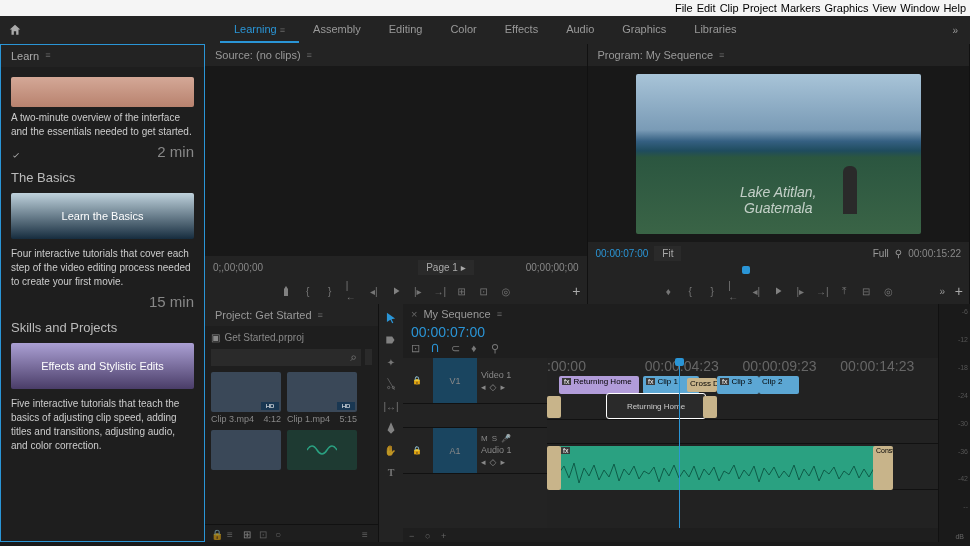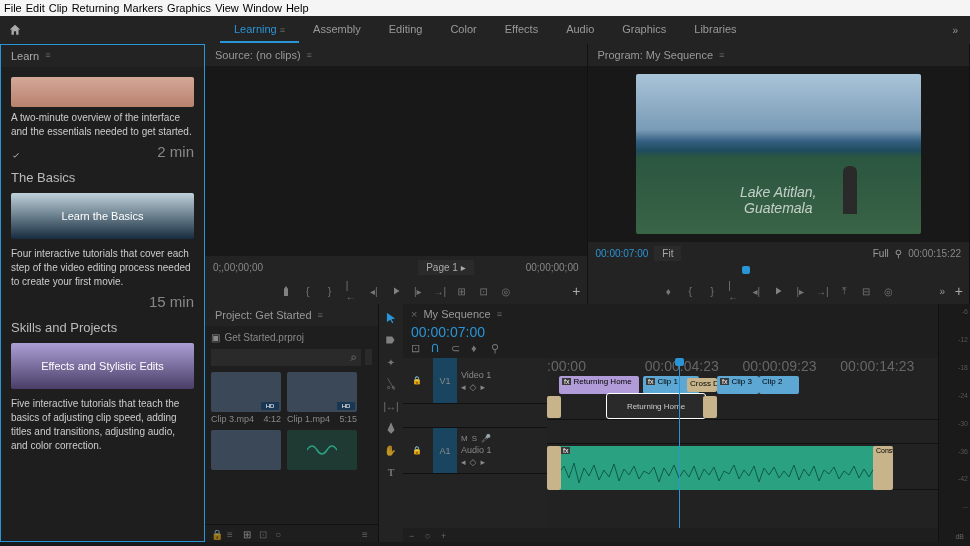--- a/index.html
+++ b/index.html
@@ -1,17 +1,17 @@
 <!DOCTYPE html>
 <html><head>
 <meta charset="utf-8">
 <style>
 * { margin: 0; padding: 0; box-sizing: border-box; font-family: 'Segoe UI', Arial, sans-serif; }
 body { background: #1a1a1a; color: #999; font-size: 10px; width: 970px; height: 546px; overflow: hidden; }
-.menubar { background: #f5f5f5; color: #000; display: flex; padding: 2px 4px; font-size: 11px; gap: 4px; }
+.menubar { background: #f5f5f5; color: #000; display: flex; padding: 2px 4px; font-size: 11px; gap: 4px; justify-content: flex-end; }
 .menubar span { cursor: pointer; }
 .topbar { background: #232323; height: 28px; display: flex; align-items: center; padding: 0 8px; }
 .home-icon { width: 14px; height: 14px; }
 .workspaces { display: flex; margin: 0 auto; gap: 0; font-size: 11px; }
 .workspace { padding: 6px 14px; cursor: pointer; color: #999; }
 .workspace.active { color: #2a95d6; border-bottom: 2px solid #2a95d6; }
 .overflow { padding: 4px; cursor: pointer; }
 .main { display: flex; height: calc(100% - 48px); }
 .learn-panel { width: 205px; background: #1e1e1e; border: 1px solid #2a95d6; overflow: hidden; }
 .panel-tab { background: #232323; padding: 5px 10px; font-size: 11px; display: flex; align-items: flex-start; gap: 6px; }
@@ -72,21 +72,21 @@
 .tl-head .close { color: #666; cursor: pointer; }
 .tl-tc { font-size: 14px; color: #2a95d6; padding: 0 8px; }
 .tl-icons { padding: 2px 8px; display: flex; gap: 6px; }
 .tl-icons span { width: 14px; height: 14px; font-size: 11px; color: #777; }
 .tl-body { flex: 1; display: flex; position: relative; }
 .track-headers { width: 144px; background: #232323; }
 .track-row { height: 46px; display: flex; border-bottom: 1px solid #111; }
 .track-row.thin { height: 24px; }
 .track-col { display: flex; flex-direction: column; justify-content: center; padding: 0 4px; font-size: 9px; color: #888; gap: 2px; }
 .track-col.btns { width: 30px; align-items: center; }
-.track-col.label { width: 24px; align-items: center; background: #1a4560; }
+.track-col.label { width: 44px; align-items: center; background: #1a4560; }
 .track-col.name { flex: 1; }
 .track-btn { width: 12px; height: 10px; font-size: 8px; color: #888; }
 .tl-tracks { flex: 1; position: relative; overflow: hidden; background: #222; }
 .ruler { height: 16px; display: flex; font-size: 14px; color: #666; position: relative; padding-left: 0; }
 .ruler-tick { flex: 1; }
 .playhead { position: absolute; left: 132px; top: 0; bottom: 0; width: 1px; background: #2a95d6; z-index: 10; }
 .playhead::before { content: ''; position: absolute; top: 0; left: -4px; width: 9px; height: 8px; background: #2a95d6; border-radius: 2px; }
 .tl-track-area { position: relative; height: 46px; border-bottom: 1px solid #111; }
 .tl-track-area.thin { height: 24px; }
 .clip { position: absolute; top: 2px; height: 18px; border-radius: 2px; font-size: 8px; color: #000; padding: 1px 3px; overflow: hidden; white-space: nowrap; }
@@ -107,21 +107,21 @@
 .prog-ruler .phead { position: absolute; left: 40%; top: 0; width: 8px; height: 8px; background: #2a95d6; border-radius: 2px; }
 .scroll-wrap { overflow-y: auto; height: calc(100% - 22px); }
 </style>
 </head>
 <body>
 
 <div class="menubar">
   <span>File</span>
   <span>Edit</span>
   <span>Clip</span>
-  <span>Returning</span>
+  <span>Project</span>
   <span>Markers</span>
   <span>Graphics</span>
   <span>View</span>
   <span>Window</span>
   <span>Help</span>
 </div>
 
 <div class="topbar">
   <span class="home-icon"><svg viewBox="0 0 24 24">
         <path fill="#aaa" d="M12 3l9 8h-3v9h-4v-6h-4v6H6v-9H3z"></path>

